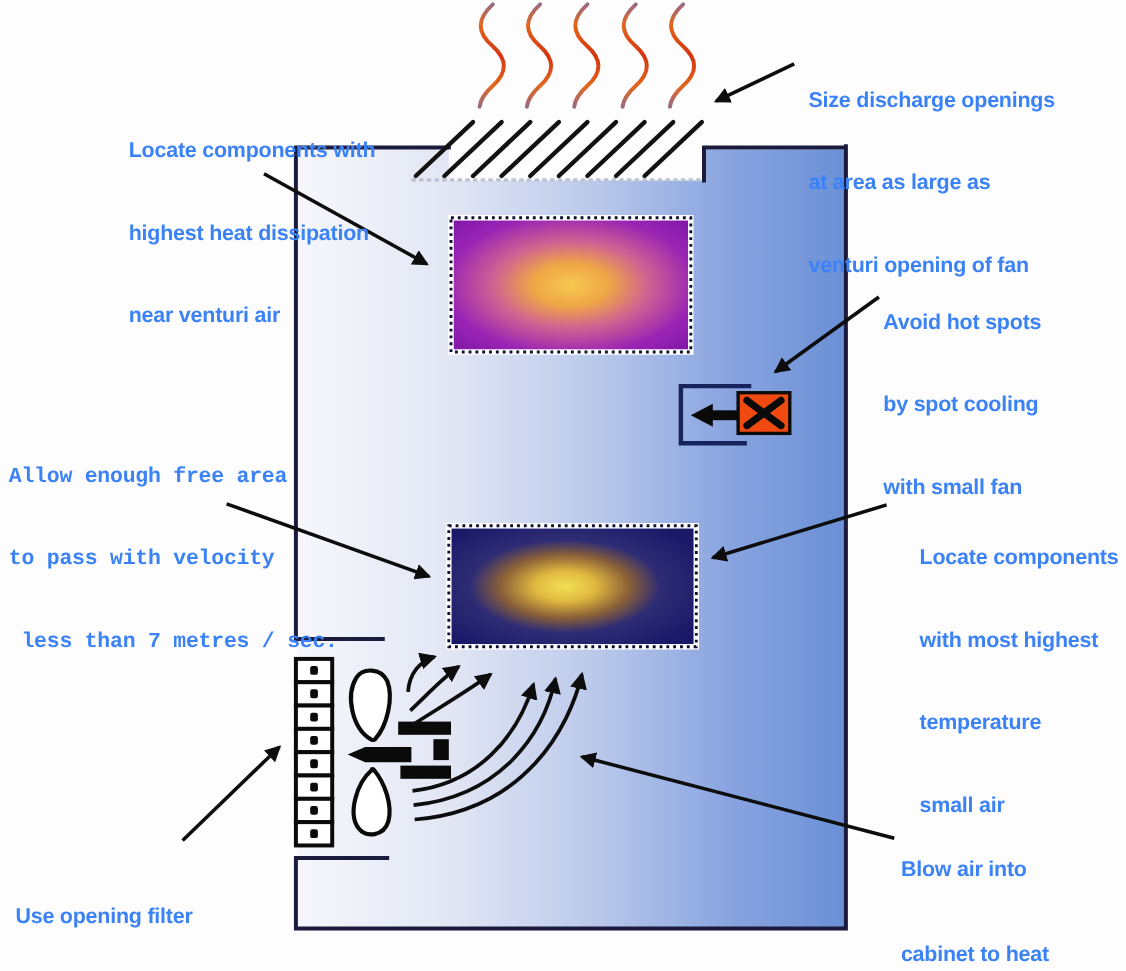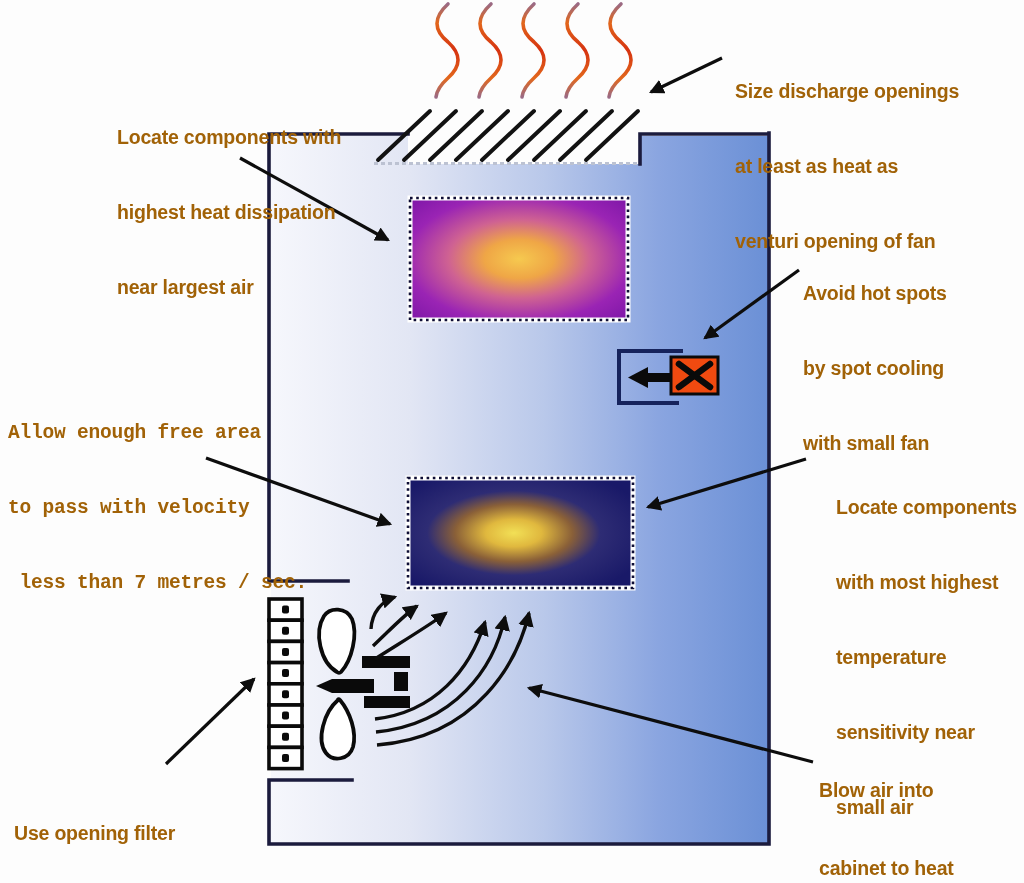--- a/index.html
+++ b/index.html
@@ -2,21 +2,21 @@
 <html><head>
 <meta charset="utf-8">
 <style>
   html,body{margin:0;padding:0;background:#ffffff;}
   #stage{
     position:relative;width:1024px;height:883px;background:#fdfdfd;
     font-family:"Liberation Sans", sans-serif;overflow:hidden;
   }
   #gfx{position:absolute;left:0;top:0;}
   .label{
-    position:absolute;color:#a16207;font-size:19.5px;font-weight:700;
+    position:absolute;color:#3b82f6;font-size:19.5px;font-weight:700;
     letter-spacing:-0.2px;line-height:25px;white-space:pre;
   }
   .label div{white-space:pre;}
   #label-filter{line-height:27px;}
   #label-blow{line-height:26px;}
 </style>
 </head>
 <body>
 
 <div id="stage">
@@ -154,46 +154,45 @@
       <path d="M206,458 L390,524"></path>
       <path d="M806,459 L648,507"></path>
       <path d="M813,762 L529,688"></path>
       <path d="M166,764 L254,679"></path>
     </g>
   </svg>
 
   <div class="label" id="label-outlet" style="left:117px;top:75px;">
     <div>Locate components with</div>
     <div>highest heat dissipation</div>
-    <div>near largest air</div>
+    <div>near venturi air</div>
   </div>
 
   <div class="label" id="label-discharge" style="left:735px;top:29px;">
     <div>Size discharge openings</div>
-    <div>at least as heat as</div>
+    <div>at area as large as</div>
     <div>venturi opening of fan</div>
   </div>
 
   <div class="label" id="label-hotspot" style="left:803px;top:231px;">
     <div>Avoid hot spots</div>
     <div>by spot cooling</div>
     <div>with small fan</div>
   </div>
 
   <div class="label" id="label-velocity" style="left:8px;top:371px;font-family:Liberation Mono, monospace;">
     <div>Allow enough free area</div>
     <div>to pass with velocity</div>
     <div> less than 7 metres / sec.</div>
   </div>
 
   <div class="label" id="label-inlet" style="left:836px;top:445px;">
     <div>Locate components</div>
     <div>with most highest</div>
     <div>temperature</div>
-    <div>sensitivity near</div>
     <div>small air</div>
   </div>
 
   <div class="label" id="label-blow" style="left:819px;top:725px;">
     <div>Blow air into</div>
     <div>cabinet to heat</div>
     
   </div>
 
   <div class="label" id="label-filter" style="left:14px;top:766px;">

